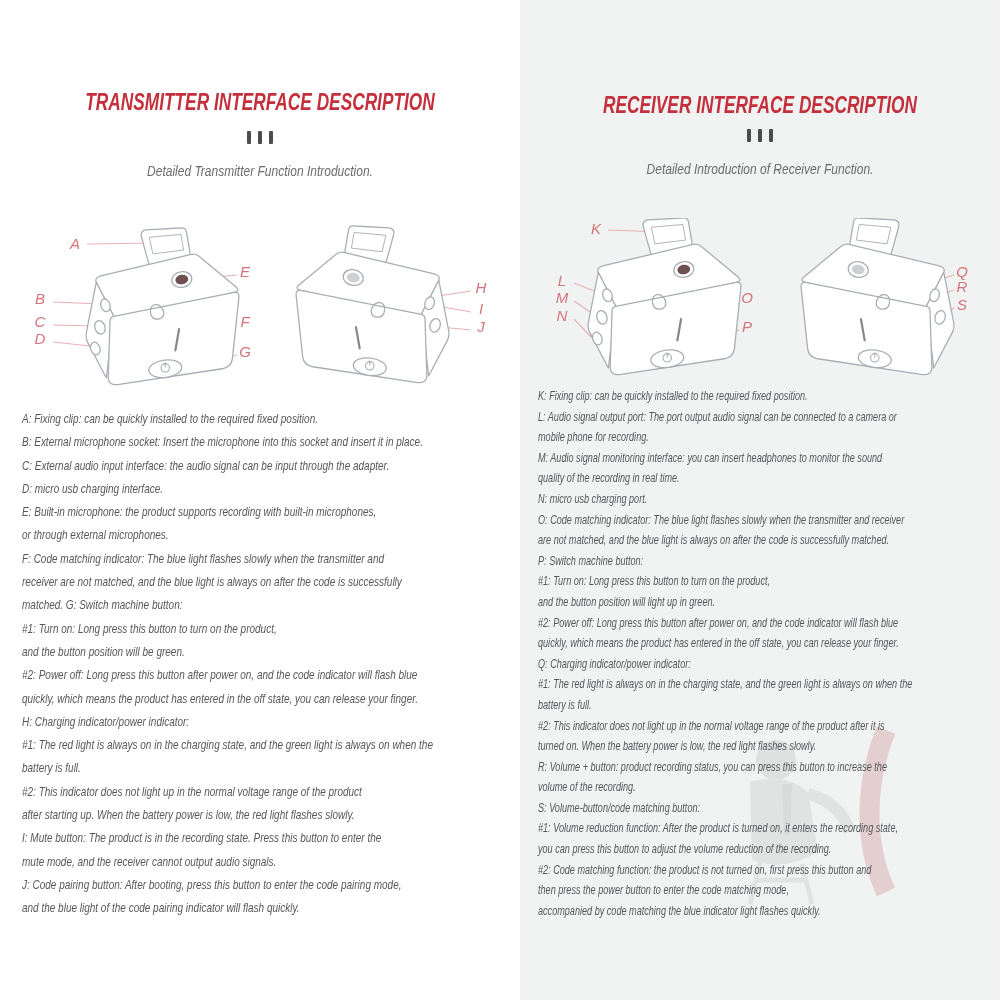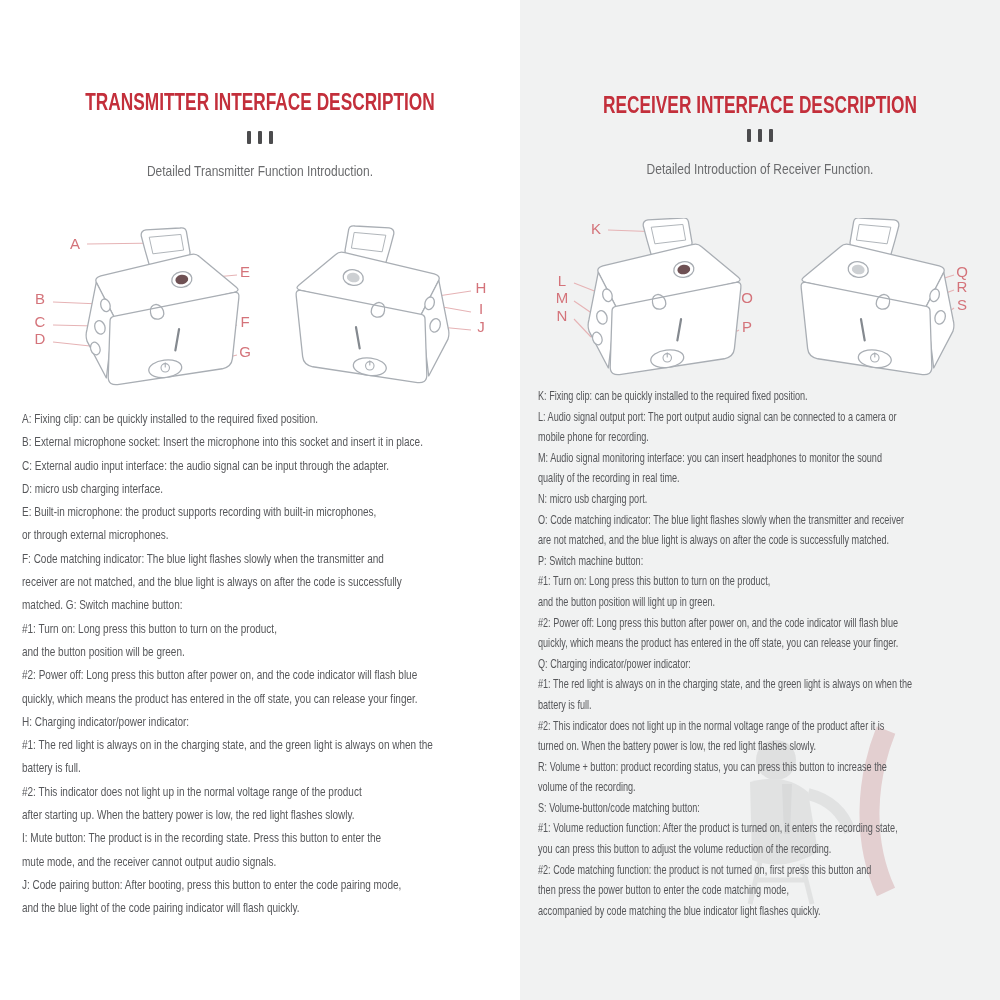--- a/index.html
+++ b/index.html
@@ -1,17 +1,17 @@
 <!DOCTYPE html>
 <html><head>
 <meta charset="utf-8">
 <style>
   html,body{margin:0;padding:0;background:#ffffff;}
   .stage{position:relative;width:1000px;height:1000px;background:#ffffff;overflow:hidden;
-         font-family:"Liberation Sans",sans-serif;}
+         font-family:"Liberation Sans",sans-serif;font-style:italic;}
   .right-bg{position:absolute;left:520px;top:0;width:480px;height:1000px;background:#f1f2f2;}
 
   .panel-title{position:absolute;text-align:center;font-weight:bold;font-size:24px;
                letter-spacing:0px;white-space:nowrap;transform:scaleX(0.72);transform-origin:center top;
                color:#c32f3b;}
   .t-title{left:0;top:88px;width:520px;}
   .r-title{left:520px;top:91px;width:480px;}
 
   .divider{position:absolute;display:flex;justify-content:center;gap:7px;}
   .t-divider{left:0;top:131px;width:520px;}

